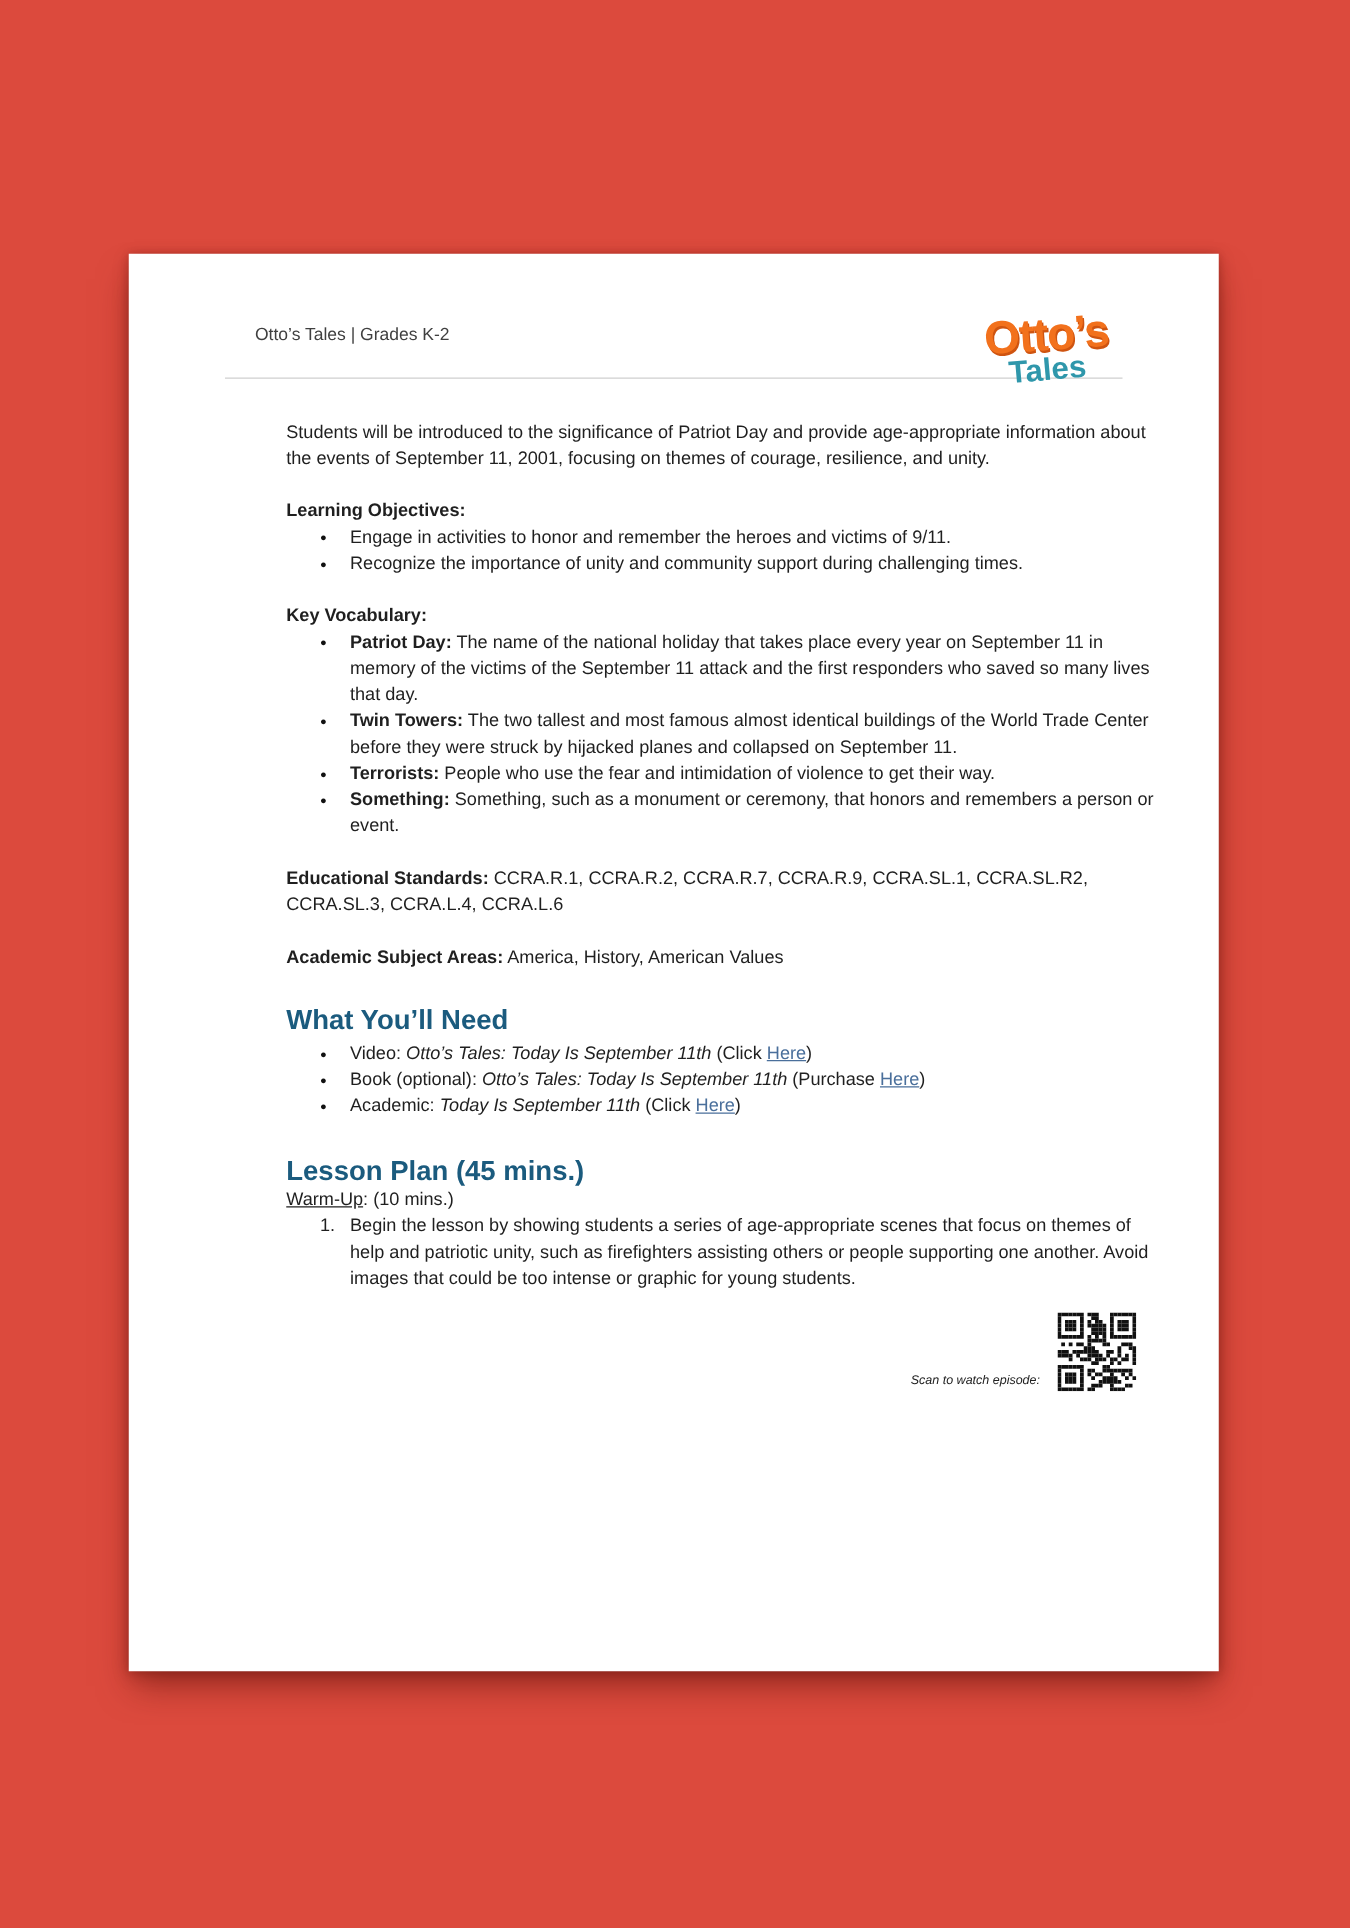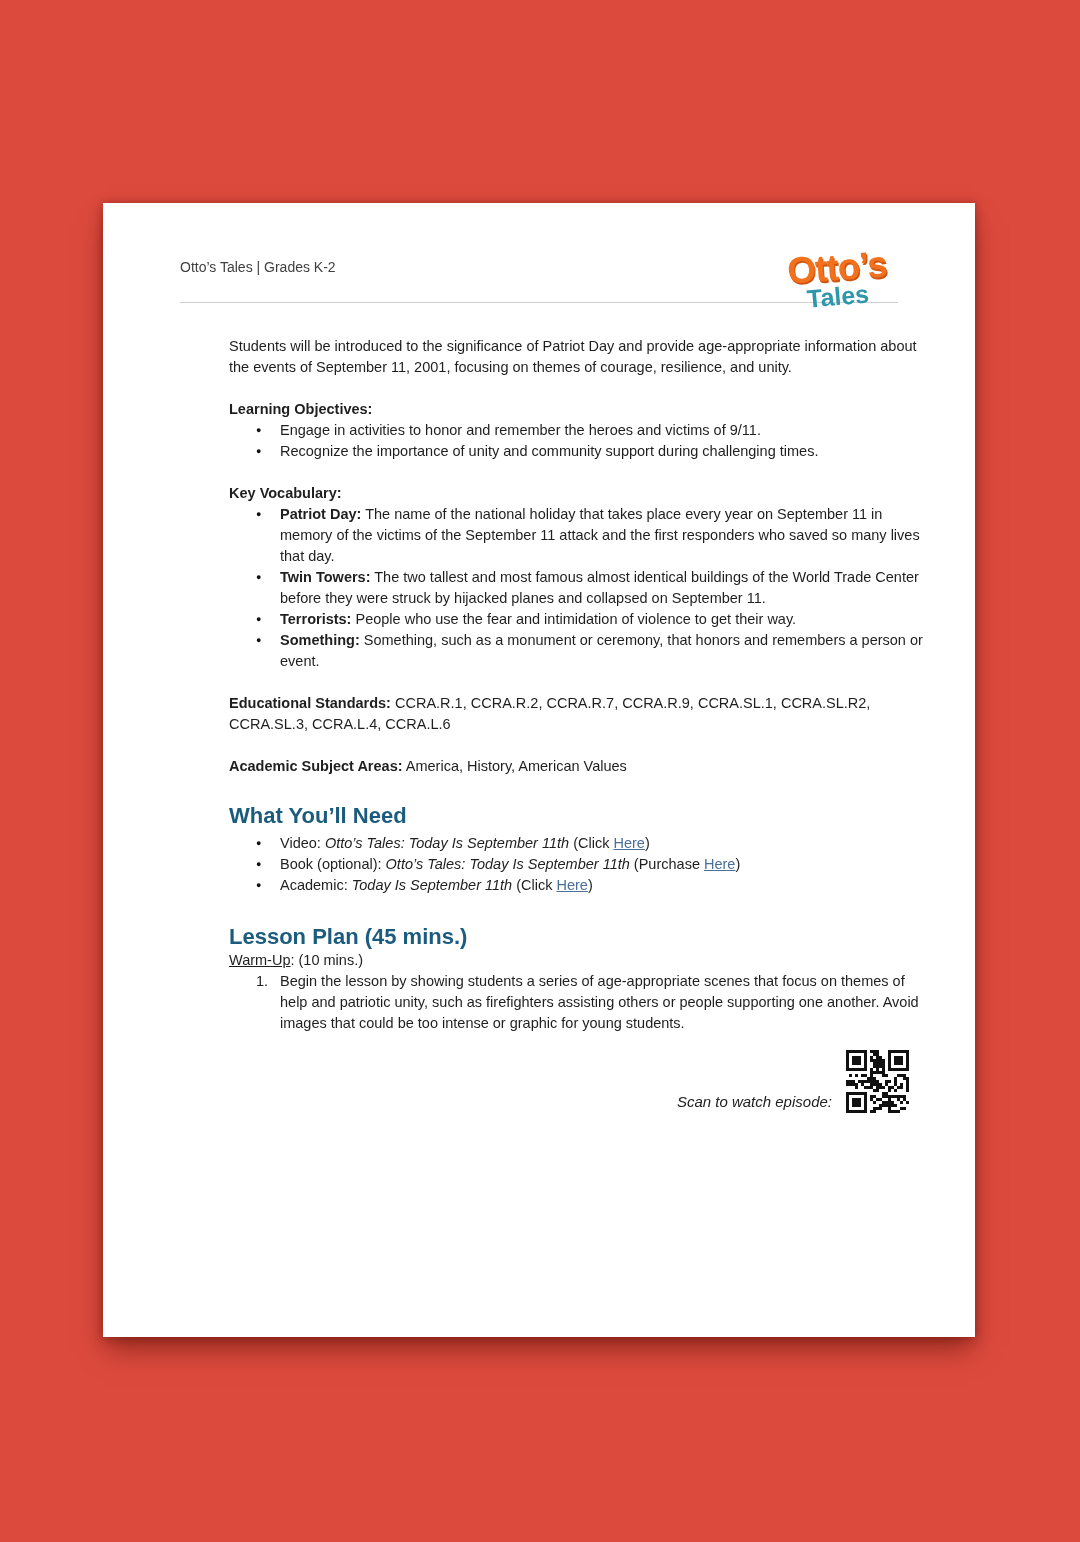--- a/index.html
+++ b/index.html
@@ -5,21 +5,21 @@
   * { margin:0; padding:0; box-sizing:border-box; }
   html,body { width:1080px; }
   body { font-family:"Liberation Sans", sans-serif; background:#dc4a3d; }
   .stage { position:relative; width:1080px; height:1542px; background:var(--bg,#dc4a3d); overflow:hidden; }
   .page {
     position:absolute; left:103px; top:203px; width:872px; height:1134px;
     background:#ffffff;
     box-shadow:0 16px 26px -4px rgba(98,20,12,.55), 0 3px 12px rgba(98,20,12,.35), 0 0 6px rgba(98,20,12,.25);
   }
   
-  .hdr { position:relative; padding:56px 77px 0 77px; }
+  .hdr { position:relative; padding:56px 77px 0 77px;margin-left:24px; }
   .eyebrow { font-size:14px; line-height:17px; color:#3f3f3f; margin-bottom:7px; }
   .title { font-size:22.5px; line-height:28px; font-weight:bold; color:var(--heading,#1b5b7e); margin-bottom:9px; }
   .subtitle { font-size:17.5px; line-height:27.5px; color:#3f3f3f; max-width:600px; }
   .logo { position:absolute; right:58px; top:44px; width:160px; text-align:center; }
   .logo-top {
     font-size:37px; font-weight:800; letter-spacing:-1px; color:var(--logo-orange,#f2711c);
     transform:rotate(-4deg); text-shadow:1px 2px 0 #cf5410;
   }
   .logo-bottom {
     font-size:25px; font-weight:600; color:var(--logo-teal,#2f97ab);
@@ -34,21 +34,21 @@
   ul.doc-list li, ol.doc-list li { position:relative; padding-left:51px; }
   ul.doc-list li::before { content:"\25CF"; position:absolute; left:27px; top:0; font-size:9px; line-height:21px; color:#111; }
   ol.doc-list .num { position:absolute; left:27px; top:0; }
   .std { margin-top:21px; }
   .teal-head { font-size:22px; line-height:22px; font-weight:bold; color:var(--heading,#1b5b7e); margin-top:28px; margin-bottom:6px; }
   .lp-head { margin-top:30px; margin-bottom:2px; }
   a.doc-link { color:var(--link,#4a6f9b); }
   .warmup-label { text-decoration:underline; }
   
   .qr-row { display:flex; justify-content:flex-end; align-items:flex-end; margin-top:16px; padding-right:66px; }
-  .qr-caption { font-size:15px; font-style:italic; color:#222; margin-right:14px; margin-bottom:3px; }
+  .qr-caption { font-size:10px; font-style:italic; color:#222; margin-right:14px; margin-bottom:3px; }
   .qr-box { width:63px; height:63px; }
 </style>
 </head>
 <body>
 
 <div class="stage">
   <div class="page">
 
     <div class="hdr">
       <div class="eyebrow">Otto’s Tales | Grades K-2</div>

